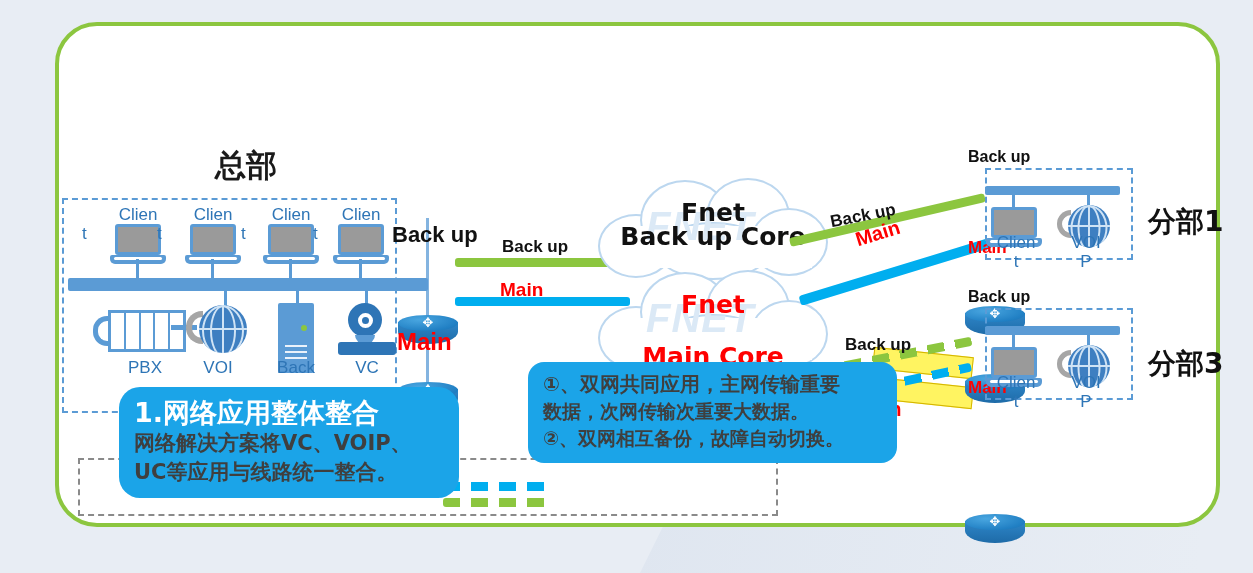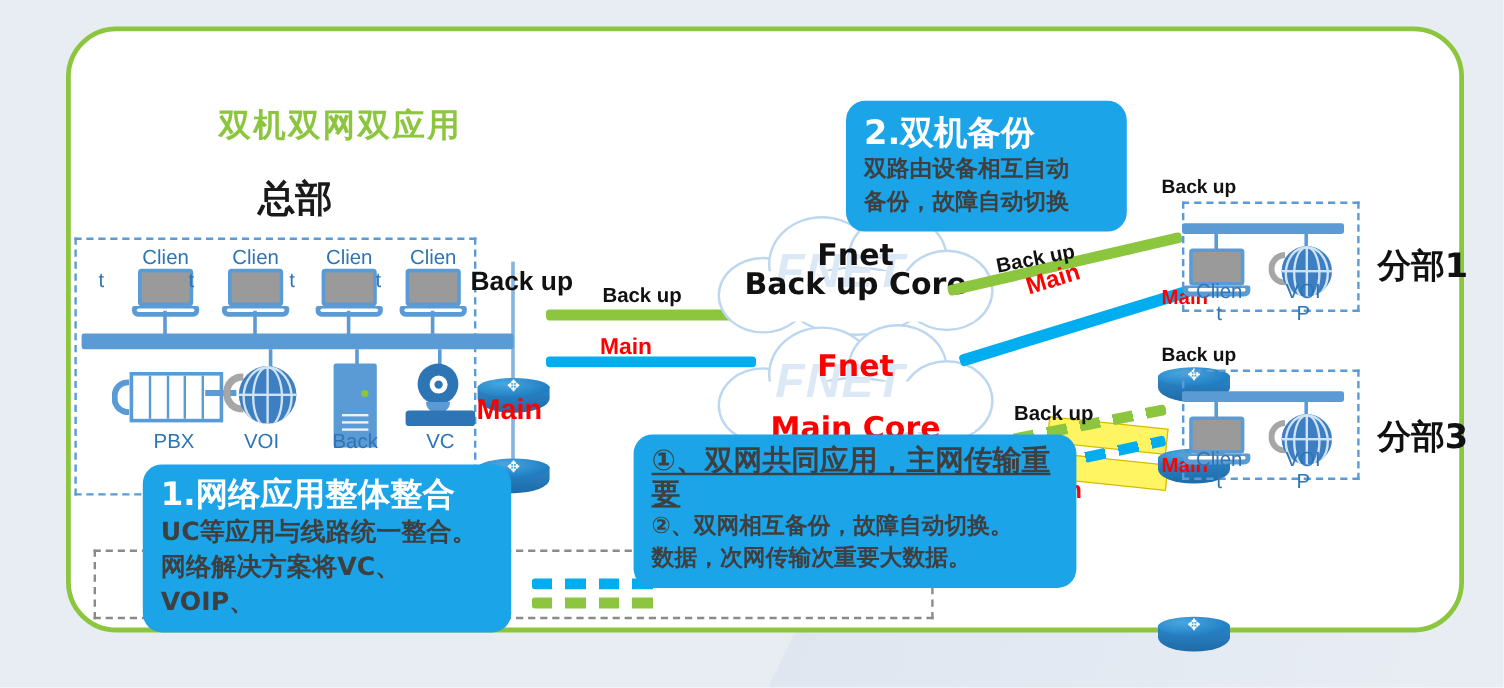--- a/index.html
+++ b/index.html
@@ -197,21 +197,20 @@
   }
 </style>
 </head>
 <body>
 
 <div id="stage">
 
   <div id="shadowwedge"></div>
   <div id="frame"></div>
 
-  <div class="abs" id="subtitle">双机双网双应用</div>
   <div class="abs" id="hq-title">总部</div>
 
   <div class="abs dashbox" id="hq-box"></div>
   <div class="abs bus" id="hq-bus"></div>
 
   <div class="abs" style="left:110px;top:205px;">
     <div class="abs blue-lbl" style="left:-4px;top:0px;width:64px;">Clien</div>
     <div class="abs blue-lbl" style="left:-28px;top:19px;width:64px;text-align:left;">t</div>
     <div class="abs laptop" style="left:0px;top:19px;">
       <div class="screen"></div>
@@ -407,31 +406,26 @@
     </div>
   </div>
   <div class="abs blue-lbl" style="left:1058px;top:373px;width:56px;">VOI</div>
   <div class="abs blue-lbl" style="left:1058px;top:392px;width:56px;">P</div>
   <div class="abs branch-title" style="left:1148px;top:345px;">分部3</div>
 
   <div class="abs" id="bottom-box"></div>
   <div class="abs link dash-cyan" style="left:443px;top:482px;width:108px;height:9px;"></div>
   <div class="abs link dash-green" style="left:443px;top:498px;width:108px;height:9px;"></div>
 
-  <div class="callout" style="left:119px;top:387px;width:307px;">
+  <div class="callout" style="left:119px;top:387px;width:340px;border-radius:21px;">
     <span class="ch" style="font-size:27px;line-height:33px;">1.网络应用整体整合</span>
+    <span class="cb" style="font-size:21px;line-height:29px;">网络解决方案将VC、VOIP、</span>
     <span class="cb" style="font-size:21px;line-height:29px;">UC等应用与线路统一整合。</span>
-    <span class="cb" style="font-size:21px;line-height:29px;">网络解决方案将VC、VOIP、</span>
-  </div>
-
-  <div class="callout" style="left:705px;top:84px;width:234px;">
-    <span class="ch" style="font-size:28px;line-height:35px;">2.双机备份</span>
-    <span class="cb" style="font-size:19px;line-height:27px;">双路由设备相互自动</span>
-    <span class="cb" style="font-size:19px;line-height:27px;">备份，故障自动切换</span>
-  </div>
+  </div>
+
 
   <div class="callout" style="left:528px;top:362px;width:369px;">
-    <span class="cb" style="font-size:24px;line-height:27px;text-decoration:underline;">①、双网共同应用，主网传输重要</span>
+    <span class="cb" style="font-size:20px;line-height:27px;">①、双网共同应用，主网传输重要</span>
+    <span class="cb" style="font-size:19px;line-height:27px;">数据，次网传输次重要大数据。</span>
     <span class="cb" style="font-size:19px;line-height:27px;">②、双网相互备份，故障自动切换。</span>
-    <span class="cb" style="font-size:19px;line-height:27px;">数据，次网传输次重要大数据。</span>
   </div>
 
 </div>
 
 </body></html>

